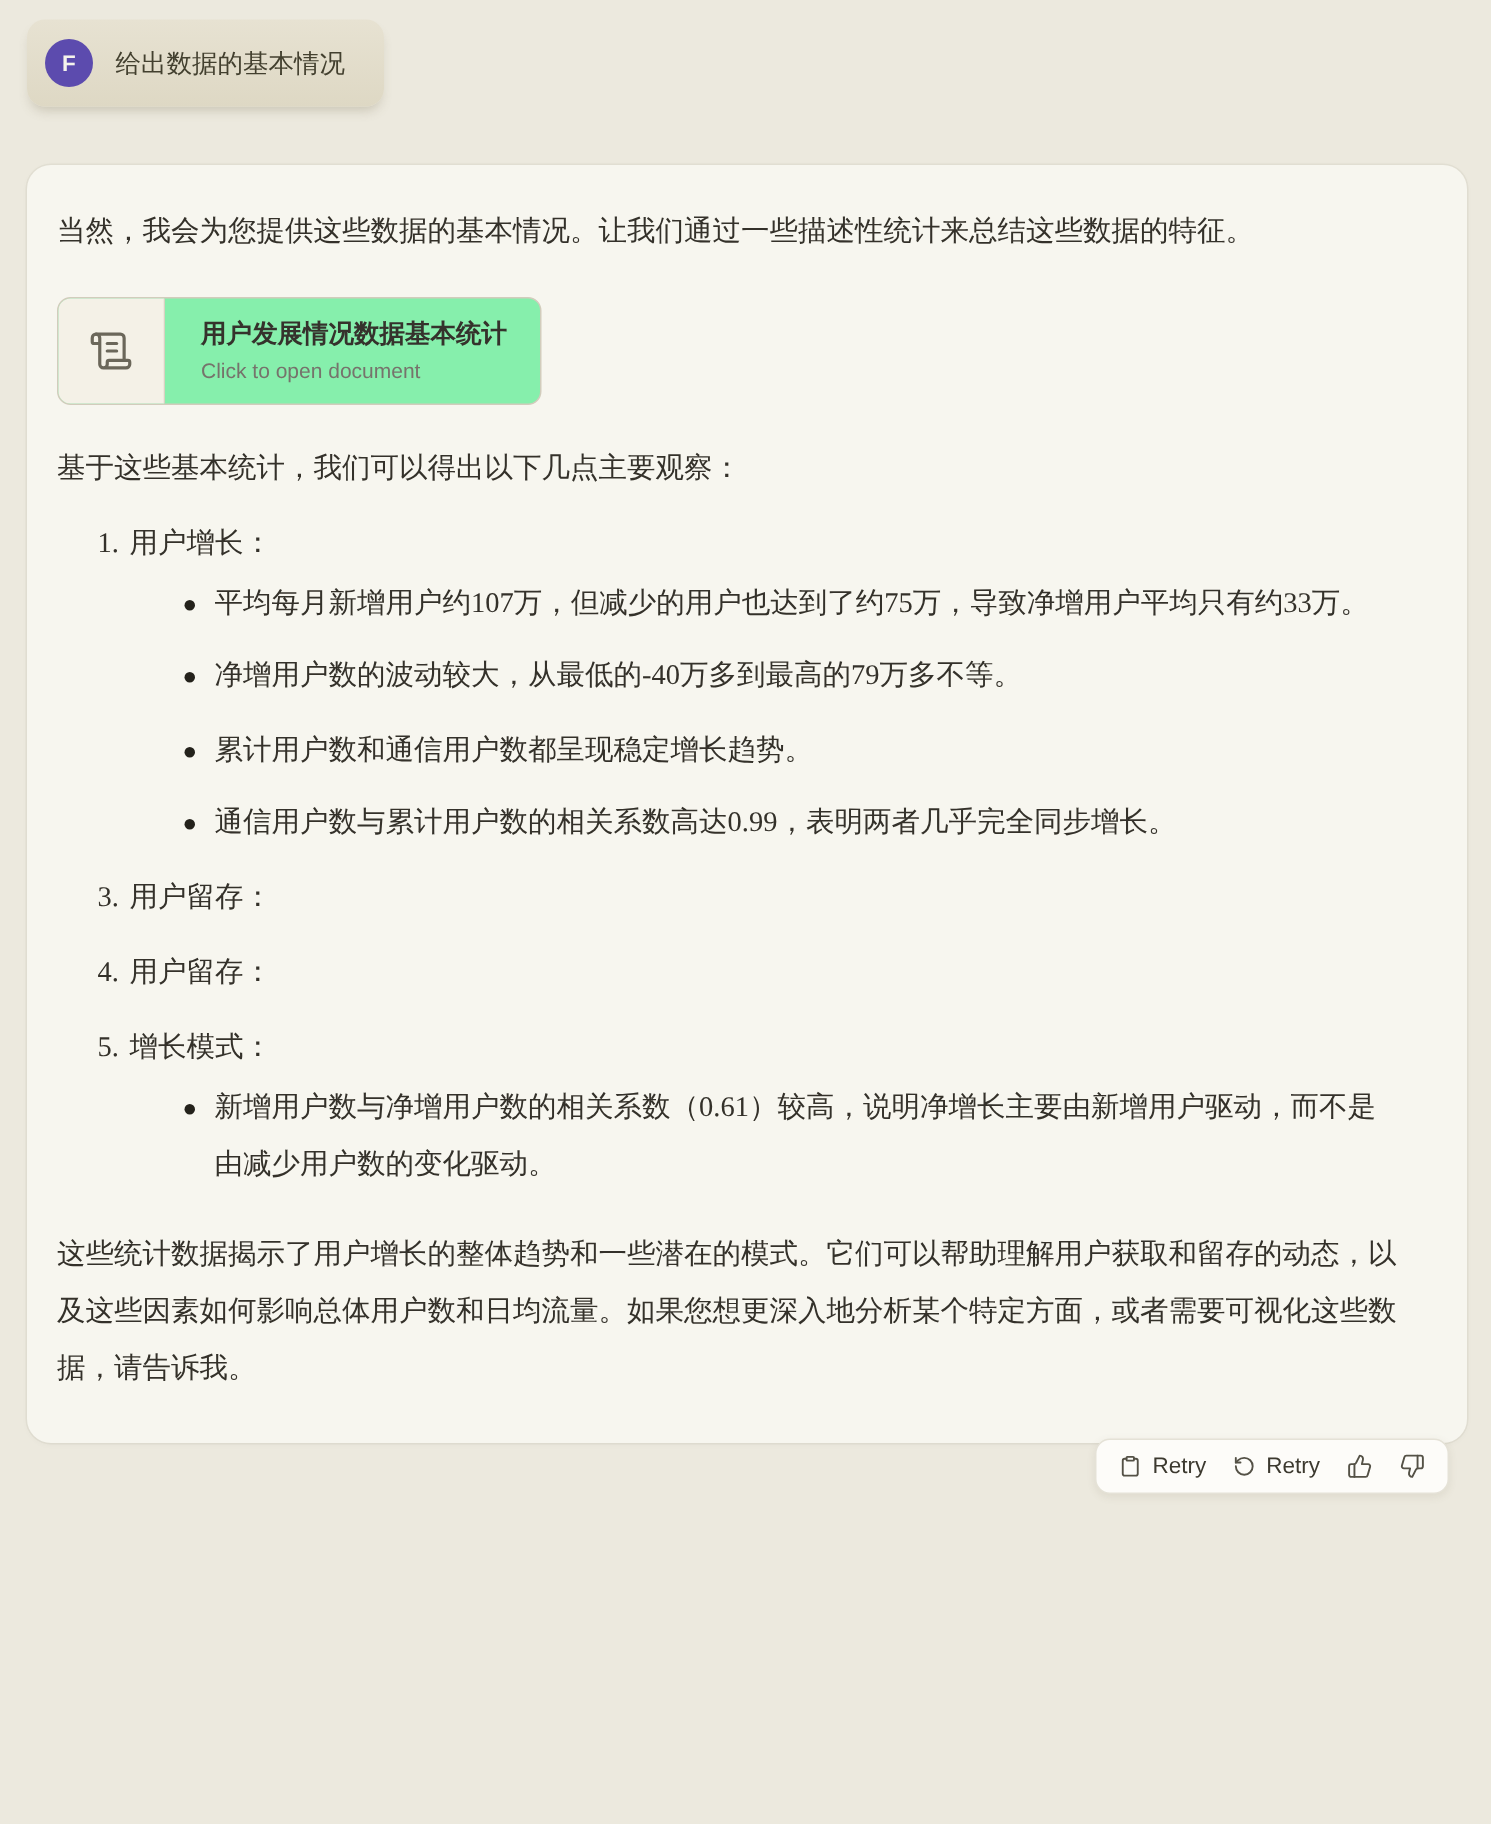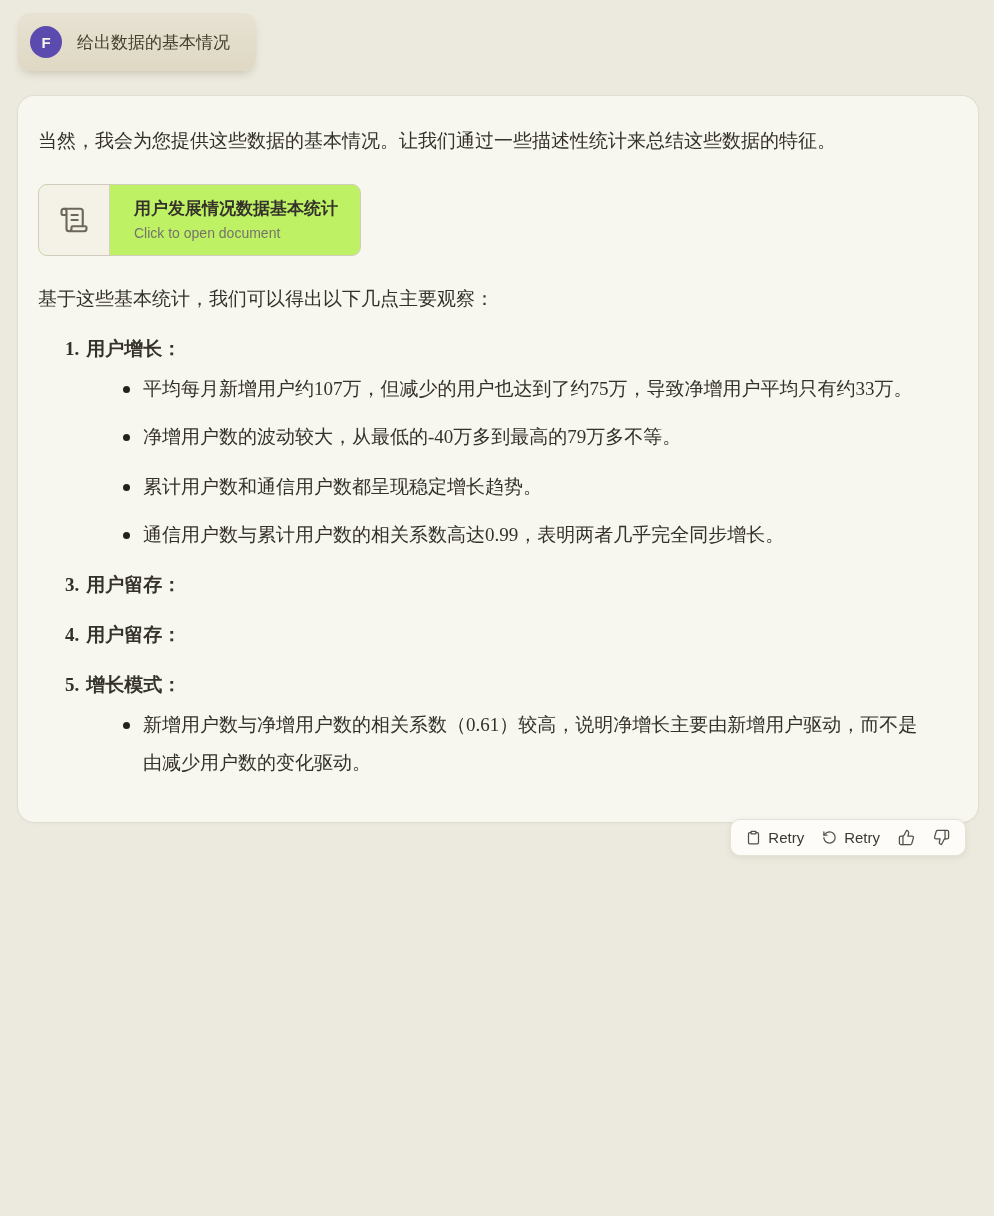--- a/index.html
+++ b/index.html
@@ -25,40 +25,40 @@
     width: 32px; height: 32px;
     border-radius: 50%;
     background: #5c4bae;
     color: #f5f3ec;
     font-size: 15px; font-weight: bold;
     display: flex; align-items: center; justify-content: center;
   }
   .user-text { font-size: 17px; color: #43402f; }
 
   
-  .card-wrap { position: relative; margin-top: 25px; margin-bottom: 36px; }
+  .card-wrap { position: relative; margin-top: 39px; margin-bottom: 36px; }
   .card {
     background: #f7f6ef;
     border-radius: 16px;
     box-shadow: 0 0 0 1px rgba(90, 80, 55, 0.06), 0 1px 4px rgba(0,0,0,0.03);
     padding: 26px 38px 30px 20px;
     font-family: "Liberation Serif", "DejaVu Serif", serif;
     font-size: 19px;
     line-height: 2.0;
     color: #34312a;
   }
   .para { margin: 0 0 24px 0; }
 
   
   .doc-card {
     display: inline-flex;
     align-items: stretch;
     border: 1px solid #d2ccbc;
     border-radius: 9px;
-    background: #bef264;
+    background: #86efac;
     margin: 0 0 24px 0;
     font-family: "Liberation Sans", sans-serif;
     line-height: 1.3;
     cursor: pointer;
     min-height: 72px;
   }
   .doc-icon-cell {
     width: 71px;
     display: flex; align-items: center; justify-content: center;
     border-right: 1px solid #d8d2c3;
@@ -71,21 +71,21 @@
     display: flex; flex-direction: column; justify-content: center; gap: 4px;
   }
   .doc-title { font-size: 17px; font-weight: 600; color: #35322c; }
   .doc-sub { font-size: 14px; font-weight: 400; color: #76736c; }
 
   .obs-intro { margin: 0 0 12px 0; }
 
   
   .olist { }
   .olitem { margin-top: 12px; }
-  .olhead { padding-left: 27px; font-weight: bold; }
+  .olhead { padding-left: 27px; }
   .olhead .num { margin-right: 7px; }
   .bullets { list-style: none; margin: 2px 0 0 0; }
   .bullets li {
     position: relative;
     padding-left: 105px;
     max-width: 895px;
     margin-bottom: 10px;
   }
   .bullets li::before {
     content: "";
@@ -189,20 +189,21 @@
           <div class="olhead">
             <span class="num">5.</span><span>增长模式：</span>
           </div>
           <ul class="bullets">
             <li>新增用户数与净增用户数的相关系数（0.61）较高，说明净增长主要由新增用户驱动，而不是由减少用户数的变化驱动。</li>
           </ul>
         </div>
 
       </div>
 
+      <p class="para conclusion">这些统计数据揭示了用户增长的整体趋势和一些潜在的模式。它们可以帮助理解用户获取和留存的动态，以及这些因素如何影响总体用户数和日均流量。如果您想更深入地分析某个特定方面，或者需要可视化这些数据，请告诉我。</p>
     </div>
 
     <div class="toolbar">
       <button class="tool-btn">
         <span style="display:inline-flex;">
           <svg width="15" height="15" viewBox="0 0 24 24" fill="none" stroke-width="2" stroke="currentColor" stroke-linecap="round" stroke-linejoin="round">
             <rect width="8" height="4" x="8" y="2" rx="1" ry="1"></rect>
             <path d="M16 4h2a2 2 0 0 1 2 2v14a2 2 0 0 1-2 2H6a2 2 0 0 1-2-2V6a2 2 0 0 1 2-2h2"></path>
           </svg>
         </span>

